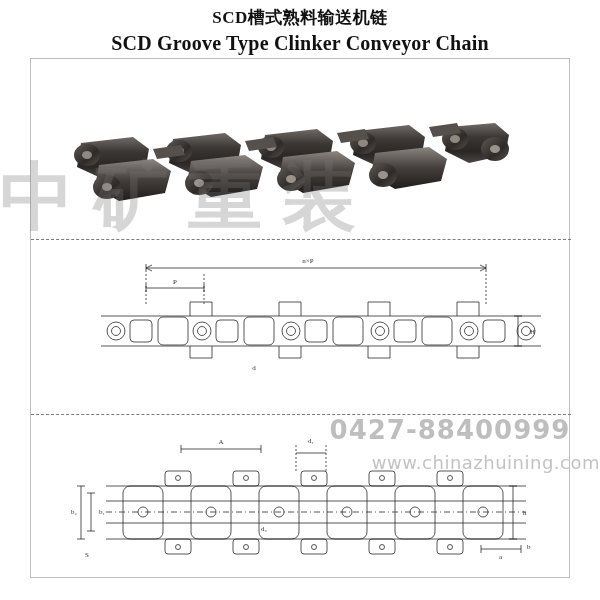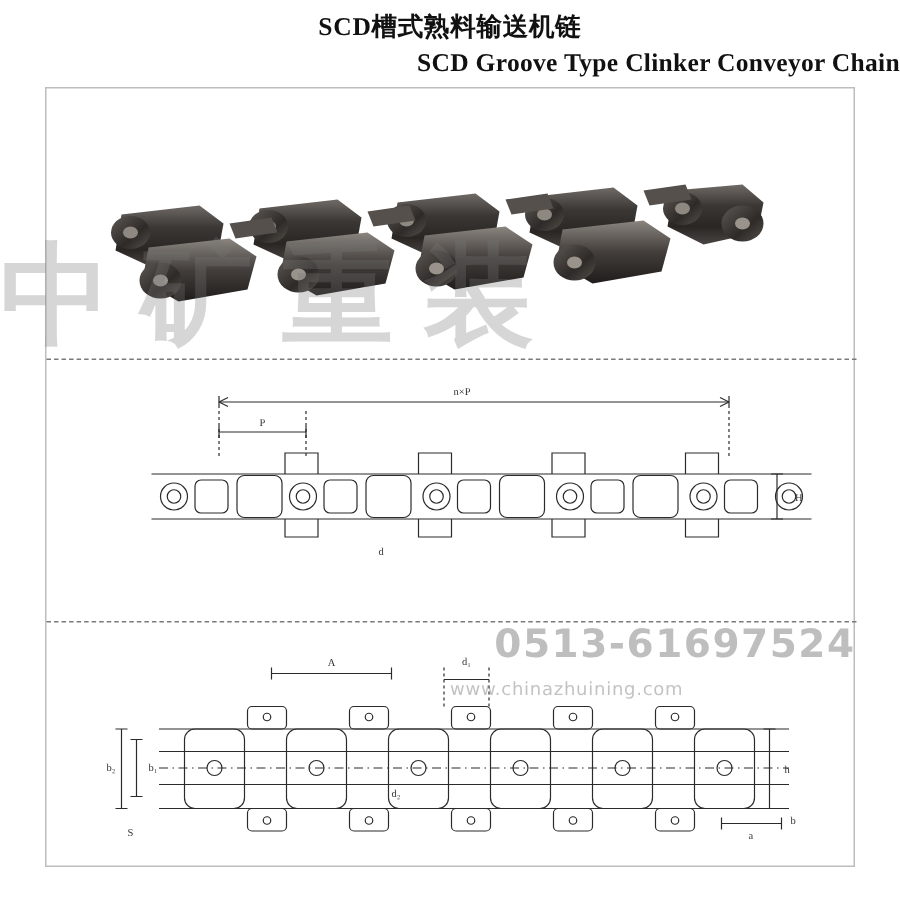--- a/index.html
+++ b/index.html
@@ -26,24 +26,24 @@
     font-weight: bold;
     font-size: 17px;
     color: #111111;
     letter-spacing: 0.5px;
   }
   .title-en {
     position: absolute;
     top: 32px;
     left: 0;
     width: 600px;
-    text-align: right;
+    text-align: center;
     font-family: "Liberation Serif", serif;
     font-weight: bold;
-    font-size: 17px;
+    font-size: 20px;
     color: #111111;
     letter-spacing: 0.2px;
   }
   
   .frame {
     position: absolute;
     left: 30px;
     top: 58px;
     width: 540px;
     height: 520px;
@@ -89,23 +89,23 @@
     color: rgba(110,110,110,0.45);
     letter-spacing: 1px;
     pointer-events: none;
     white-space: nowrap;
   }
   .wm-url {
     position: absolute;
     left: 300px;
     top: 452px;
     width: 300px;
-    text-align: left;
+    text-align: right;
     font-family: "DejaVu Sans", sans-serif;
-    font-size: 12px;
+    font-size: 18px;
     color: rgba(120,120,120,0.45);
     letter-spacing: 0.5px;
     pointer-events: none;
     white-space: nowrap;
   }
   svg { display: block; }
   .photo-svg, .draw-svg {
     position: absolute;
   }
   text.dim {
@@ -345,16 +345,16 @@
       <text class="dim" x="24" y="126">S</text>
       <text class="dim" x="200" y="100">d₂</text>
       <text class="dim" x="438" y="128">a</text>
       <text class="dim" x="466" y="118">b</text>
       <text class="dim" x="462" y="84">h</text>
     </svg>
 
   </div>
 
   <div class="watermark">中矿重装</div>
-  <div class="wm-phone">0513-61697524</div>
+  <div class="wm-phone">0427-88400999</div>
   <div class="wm-url">www.chinazhuining.com</div>
 
 </div>
 
 </body></html>

